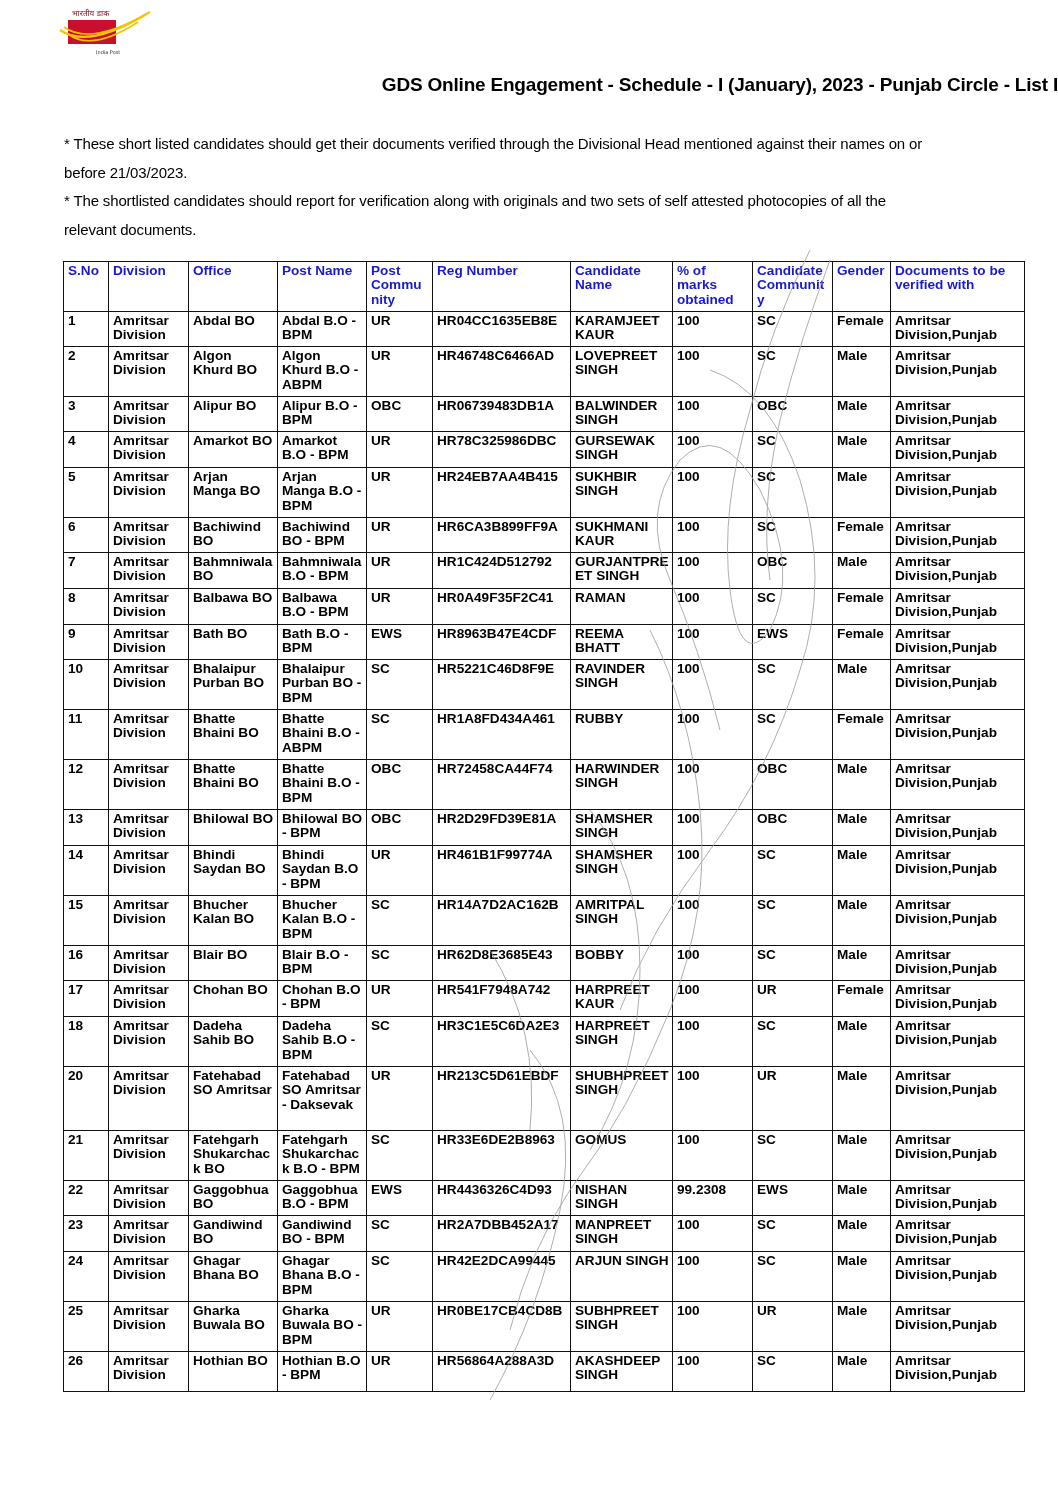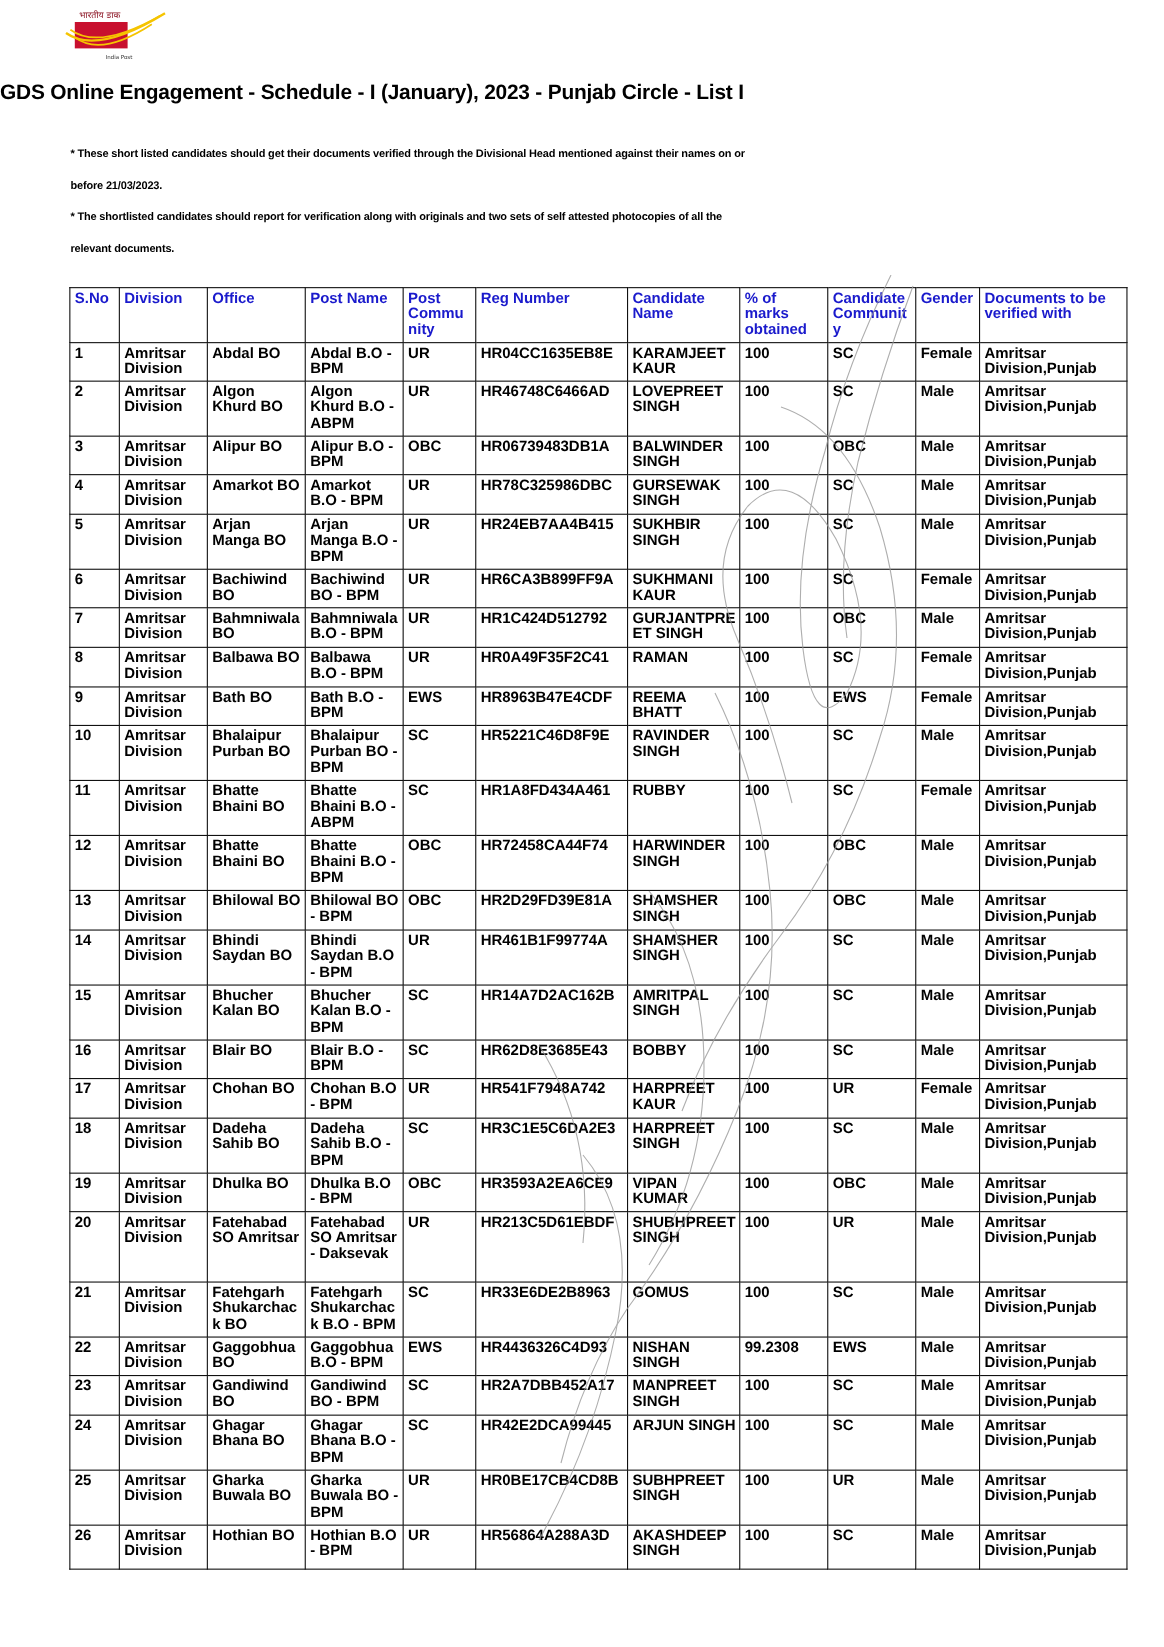--- a/index.html
+++ b/index.html
@@ -1,21 +1,21 @@
 <!DOCTYPE html>
 <html><head>
 <meta charset="utf-8">
 <style>
   html, body { margin: 0; padding: 0; background: #ffffff; }
   body { width: 1058px; height: 1497px; position: relative; overflow: hidden;
          font-family: "Liberation Sans", "DejaVu Sans", sans-serif; color: #000; }
   .logo { position: absolute; left: 58px; top: 6px; width: 96px; height: 52px; }
-  .title { position: absolute; left: 0; top: 74px; width: 1058px; text-align: left;
+  .title { position: absolute; left: 0; top: 74px; width: 1058px; text-align: right;
            font-weight: bold; font-size: 19px; letter-spacing: -0.2px; }
-  .note { position: absolute; left: 64px; font-weight: bold; font-size: 10px; letter-spacing: -0.15px; white-space: nowrap; text-align: center; }
+  .note { position: absolute; left: 64px; font-weight: normal; font-size: 15px; letter-spacing: -0.15px; white-space: nowrap; text-align: center; }
   table.list { position: absolute; left: 63px; top: 261px; border-collapse: collapse;
                table-layout: fixed; width: 961px; padding-left: 40px; }
   table.list th, table.list td { border: 1.6px solid #111; vertical-align: top; text-align: left;
                padding: 2px 3px 0 4px; font-size: 13.6px; line-height: 14.3px; font-weight: bold; word-wrap: break-word; overflow-wrap: anywhere; }
   table.list th { color: #1a1acc; }
   .watermark { position: absolute; left: 470px; top: 250px; width: 580px; height: 1180px; pointer-events: none; }
 </style>
 </head>
 <body>
 
@@ -294,33 +294,20 @@
         <td>Dadeha Sahib BO</td>
         <td>Dadeha Sahib B.O - BPM</td>
         <td>SC</td>
         <td>HR3C1E5C6DA2E3</td>
         <td>HARPREET SINGH</td>
         <td>100</td>
         <td>SC</td>
         <td>Male</td>
         <td>Amritsar Division,Punjab</td>
       </tr>
-      <tr style="height: 35px;">
-        <td>19</td>
-        <td>Amritsar Division</td>
-        <td>Dhulka BO</td>
-        <td>Dhulka B.O - BPM</td>
-        <td>OBC</td>
-        <td>HR3593A2EA6CE9</td>
-        <td>VIPAN KUMAR</td>
-        <td>100</td>
-        <td>OBC</td>
-        <td>Male</td>
-        <td>Amritsar Division,Punjab</td>
-      </tr>
       <tr style="height: 64px;">
         <td>20</td>
         <td>Amritsar Division</td>
         <td>Fatehabad SO Amritsar</td>
         <td>Fatehabad SO Amritsar - Daksevak</td>
         <td>UR</td>
         <td>HR213C5D61EBDF</td>
         <td>SHUBHPREET SINGH</td>
         <td>100</td>
         <td>UR</td>

